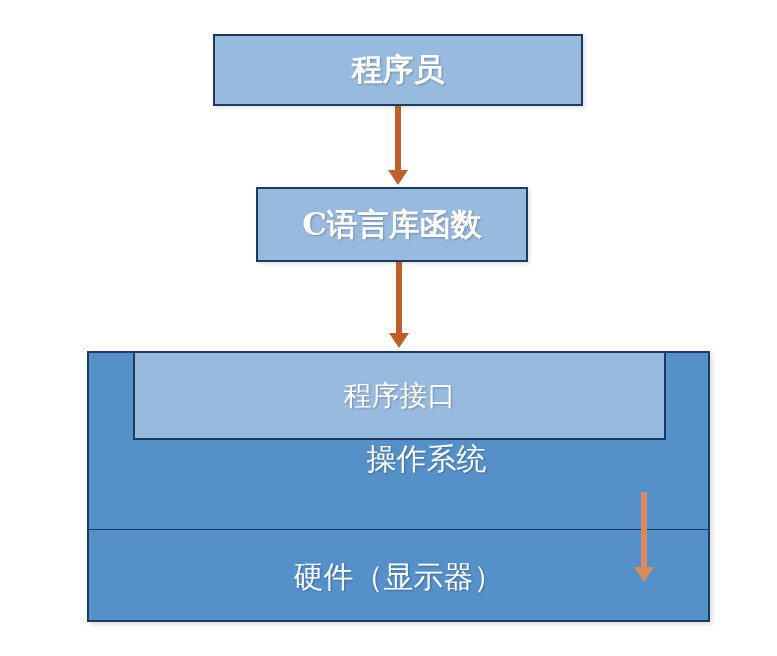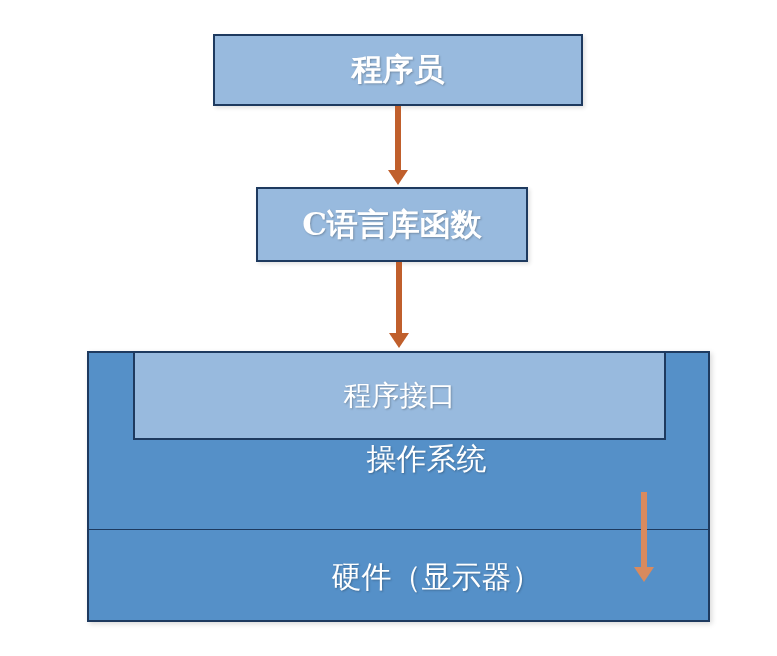--- a/index.html
+++ b/index.html
@@ -58,21 +58,20 @@
     left: 0; top: 176px; width: 100%; height: 0;
     border-top: 1px solid var(--node-border, #1e3a5f);
   }
   .hw-label {
     position: absolute;
     left: 0; top: 177px; width: 100%; height: 94px;
     display: flex; align-items: center; justify-content: center;
     font-size: 30px;
     color: var(--text, #ffffff);
     text-shadow: 1px 1px 2px rgba(0,0,0,0.25);
-    margin-left: 38px;
   }
 
   .arrow {
     position: absolute;
     display: flex; flex-direction: column; align-items: center;
   }
   .arrow .shaft { width: 6px; background: var(--arrow, #c05f2c); }
   .arrow .head {
     width: 0; height: 0;
     border-left: 10px solid transparent;

